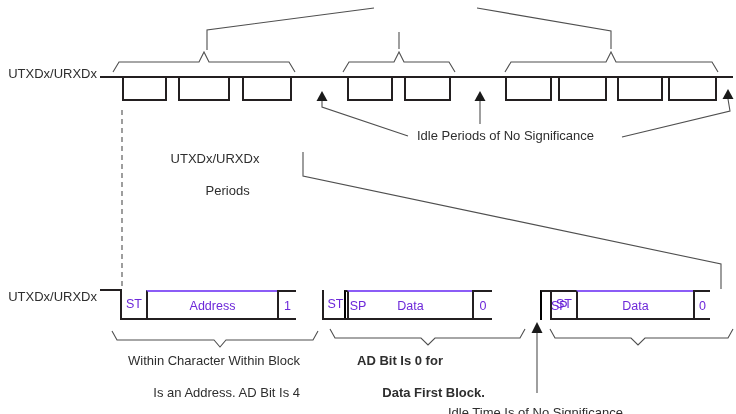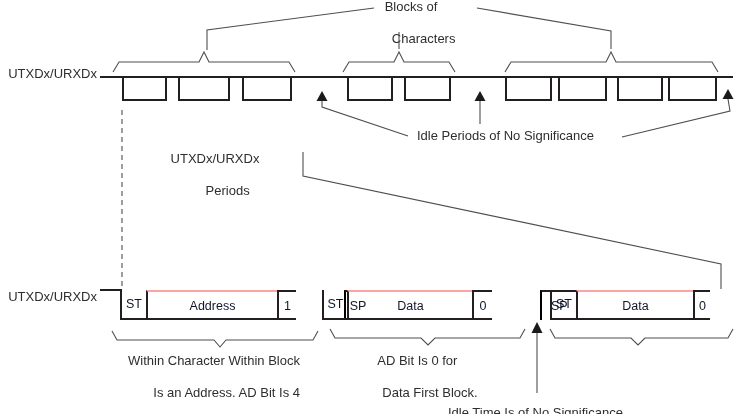--- a/index.html
+++ b/index.html
@@ -1,26 +1,26 @@
 <!DOCTYPE html>
 <html><head>
 <meta charset="utf-8">
 <style>
   html,body{margin:0;padding:0;background:#fff;}
   #figure{
     position:relative;width:736px;height:414px;background:#fff;overflow:hidden;
     font-family:"Liberation Sans","DejaVu Sans",sans-serif;color:#2e2e2e;
   }
-  .lbl{position:absolute;font-size:13px;line-height:16px;white-space:pre;text-align:center;}
+  .lbl{position:absolute;font-size:13px;line-height:16px;white-space:pre;}
   .rail{position:absolute;height:2px;background:#231f20;}
   .charbox{position:absolute;top:76px;height:25px;border:2px solid #231f20;background:#fff;box-sizing:border-box;}
   .cell{position:absolute;top:290px;height:30px;box-sizing:border-box;background:transparent;
-        font-size:12.5px;line-height:28px;text-align:center;color:#0f172a;}
+        font-size:12.5px;line-height:28px;text-align:center;color:#6d28d9;}
   .cell.start{border-left:2px solid #231f20;border-bottom:2px solid #231f20;}
-  .cell.data{border-left:2px solid #231f20;border-top:2px solid #fca5a5;border-bottom:2px solid #231f20;}
+  .cell.data{border-left:2px solid #231f20;border-top:2px solid #8b5cf6;border-bottom:2px solid #231f20;}
   .cell.bit{border-left:2px solid #231f20;border-top:2px solid #231f20;border-bottom:2px solid #231f20;}
   .cell.stop{border-left:2px solid #000000;border-top:2px solid #231f20;margin-left:48px;}
   .cell.idlepad{text-align:left;padding-left:9px;}
   svg{position:absolute;left:0;top:0;}
   .thin{stroke:#4f4f4f;stroke-width:1.1;fill:none;}
   .arrowhead{fill:#1a1a1a;stroke:none;}
 </style>
 </head>
 <body>
 
@@ -35,22 +35,20 @@
   <div class="charbox" style="left:242px;width:50px;"></div>
 
   <div class="charbox" style="left:347px;width:46px;"></div>
   <div class="charbox" style="left:404px;width:47px;"></div>
 
   <div class="charbox" style="left:505px;width:47px;"></div>
   <div class="charbox" style="left:558px;width:49px;"></div>
   <div class="charbox" style="left:617px;width:46px;"></div>
   <div class="charbox" style="left:668px;width:49px;"></div>
 
-  <div class="lbl" style="left:360px;top:-1px;width:102px;text-align:center;"><span>Blocks of</span><br>
-       <span>Characters</span></div>
 
   <div class="lbl" style="left:417px;top:128px;">Idle Periods of No Significance</div>
 
   <div class="lbl" style="left:160px;top:151px;width:110px;text-align:center;"><span>UTXDx/URXDx</span><br>
        <span>Periods</span></div>
 
   <svg width="736" height="414" viewBox="0 0 736 414">
 
     <path class="thin" d="M113,72 L119,62 L199,62 L204,52 L209,62 L289,62 L295,72"></path>
     <path class="thin" d="M343,72 L349,62 L394,62 L399,52 L404,62 L449,62 L455,72"></path>
@@ -91,18 +89,18 @@
   <div class="cell bit" style="left:472px;width:20px;">0</div>
   <div class="cell stop idlepad" style="left:492px;width:58px;">SP</div>
   <div class="cell start" style="left:550px;width:26px;">ST</div>
   <div class="cell data" style="left:576px;width:117px;">Data</div>
   <div class="cell bit" style="left:693px;width:17px;">0</div>
   <div class="cell stop" style="left:710px;width:26px;">SP</div>
 
   <div class="lbl" style="left:128px;top:353px;"><span>Within Character Within Block</span><br>
        <span>Is an Address. AD Bit Is 4</span></div>
 
-  <div class="lbl" style="left:357px;top:353px;"><span>AD Bit Is 0 for</span><br>
+  <div class="lbl" style="left:357px;top:353px;font-weight:bold;"><span>AD Bit Is 0 for</span><br>
        <span>Data First Block.</span></div>
 
   <div class="lbl" style="left:448px;top:398px;margin-top:7px;">Idle Time Is of No Significance</div>
 
 </div>
 
 </body></html>

